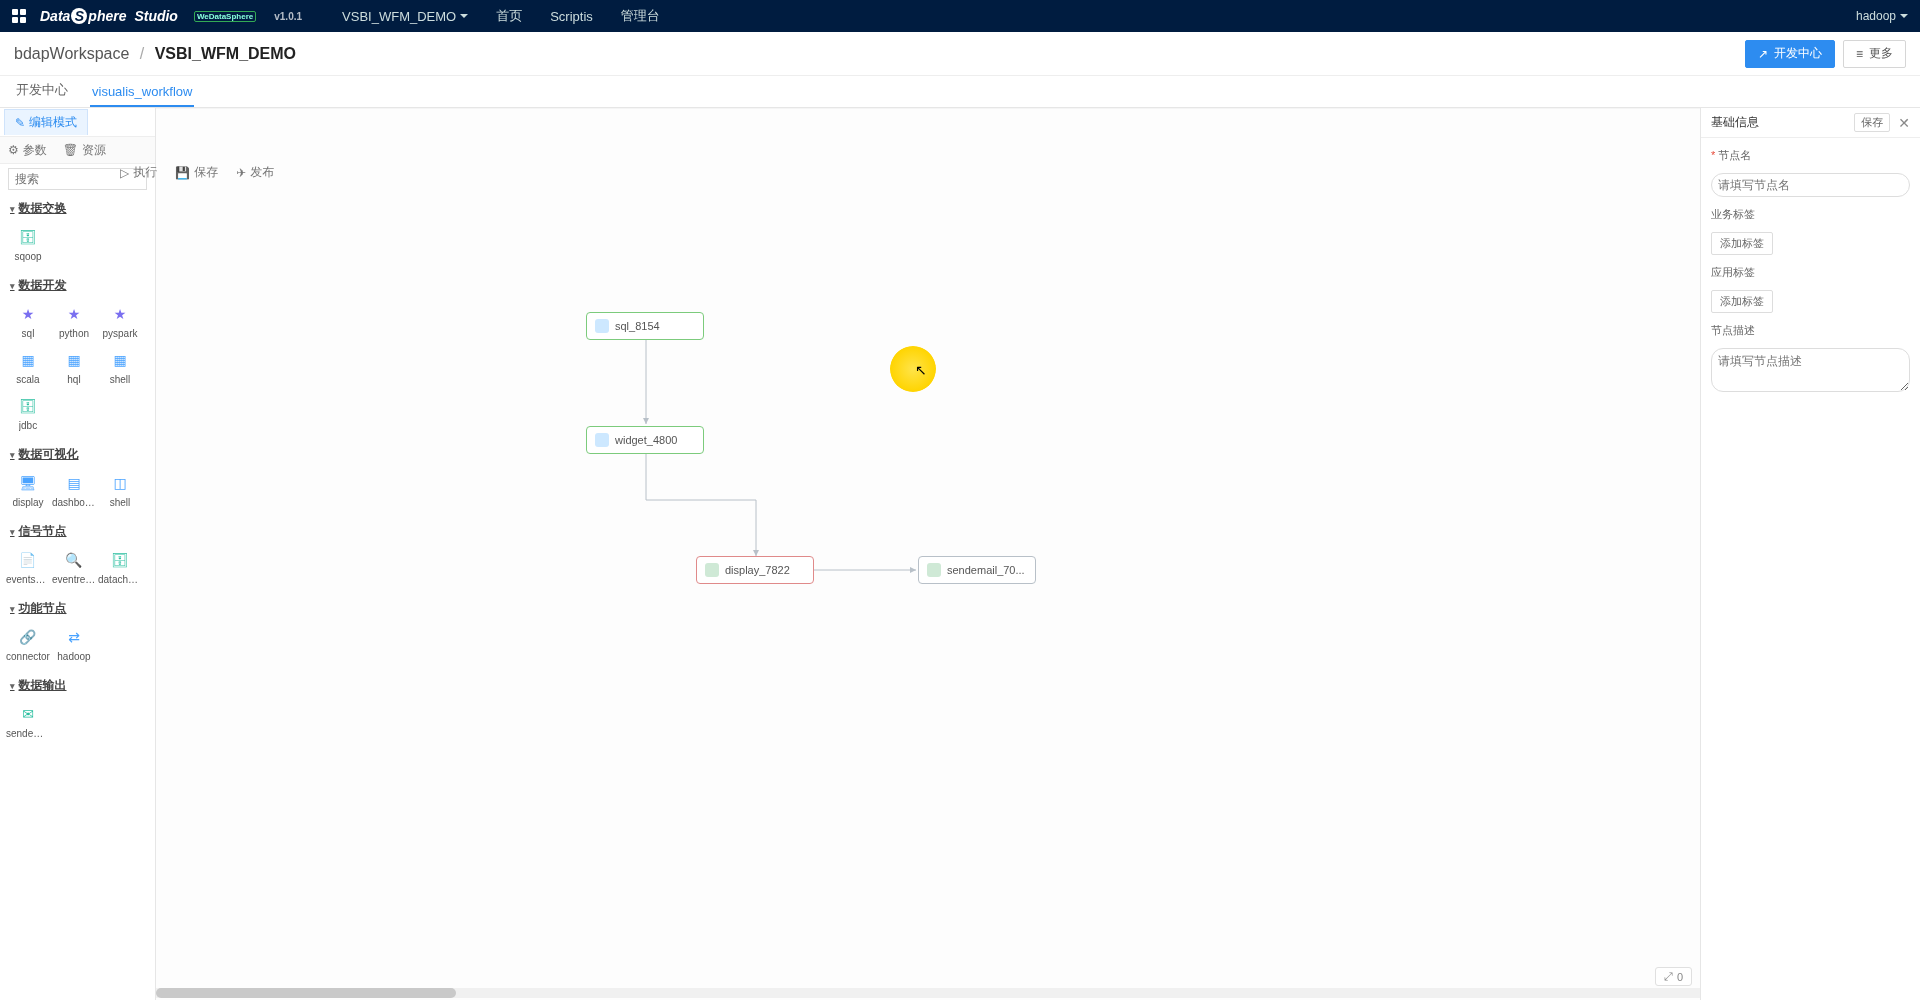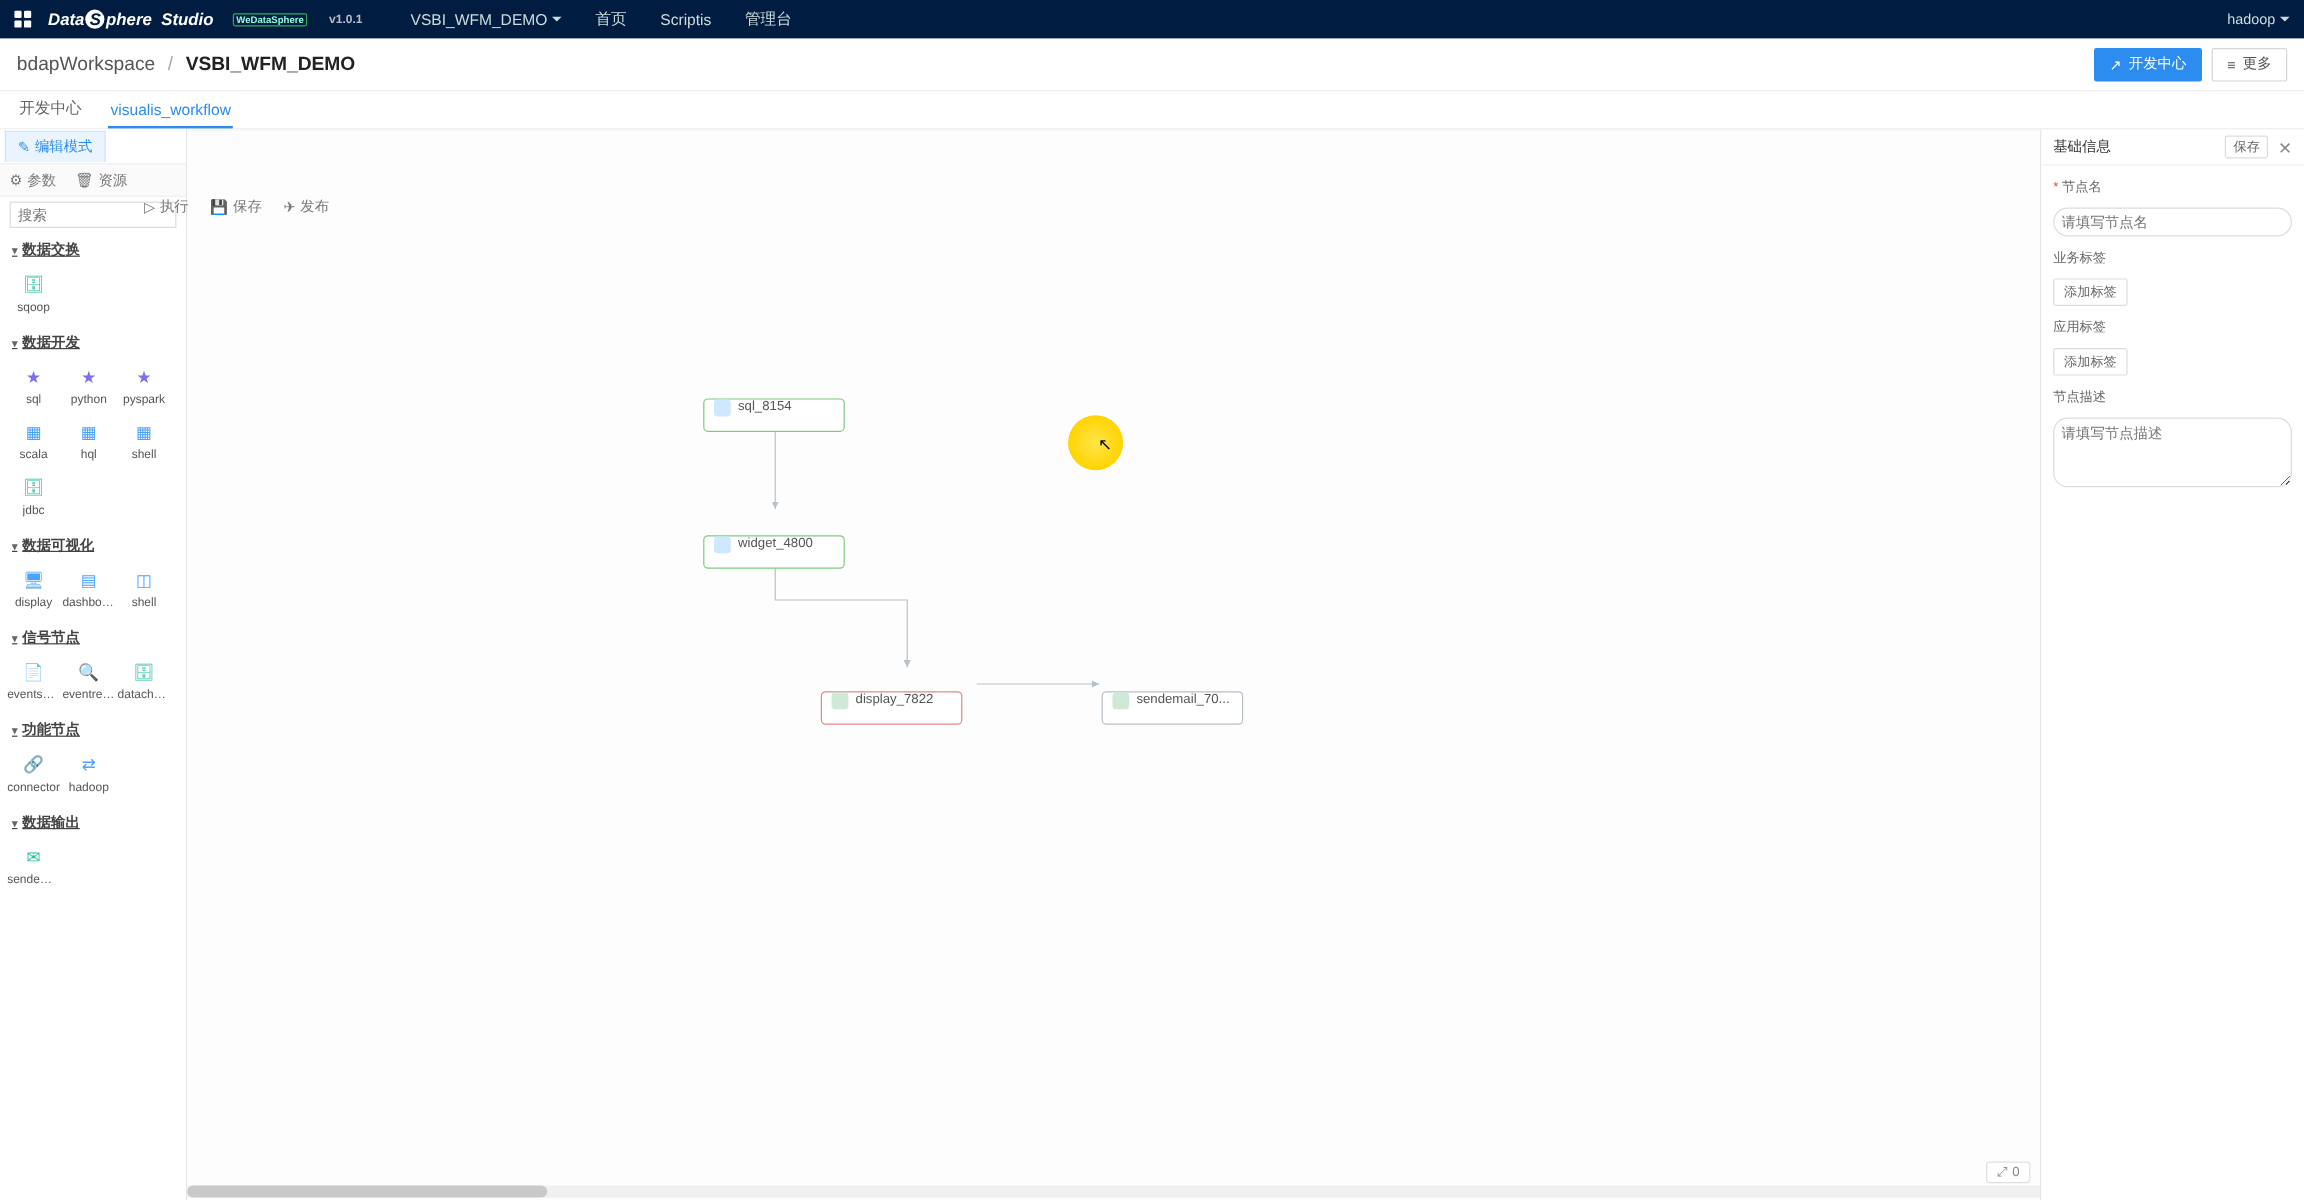--- a/index.html
+++ b/index.html
@@ -46,41 +46,41 @@
   .palette { display:flex; flex-wrap:wrap; padding:2px 4px 6px 6px; gap:2px; }
   .pitem { width:44px; height:44px; display:flex; flex-direction:column; align-items:center; justify-content:center; cursor:grab; border-radius:3px; }
   .pitem .picon { width:24px;height:24px; border-radius:4px; display:flex;align-items:center;justify-content:center; font-size:14px; }
   .pitem .plabel { font-size:10px; color:#555; margin-top:2px; white-space:nowrap; overflow:hidden; text-overflow:ellipsis; max-width:44px;}
   .ic-purple { color:#7a6ff0; }
   .ic-blue { color:#4aa3ff; }
   .ic-teal { color:#2bbfa0; }
 
   
   .canvas-wrap { flex:1; position:relative; background:#fdfdfd linear-gradient(#f5f5f5 1px, transparent 1px) 0 0/100% 9999px; } 
-  .node { position:absolute; width:118px; height:28px; border:1px solid #aaa; border-radius:4px; background:#fff; display:flex; align-items:flex-start; gap:6px; padding:0 8px; font-size:11px; color:#555; cursor:move;margin-top:20px; }
+  .node { position:absolute; width:118px; height:28px; border:1px solid #aaa; border-radius:4px; background:#fff; display:flex; align-items:center; gap:6px; padding:0 8px; font-size:11px; color:#555; cursor:move; }
   .node .nicon { width:14px;height:14px; border-radius:3px; }
   .node.green { border-color:#7ccb7c; }
   .node.red { border-color:#e08a8a; }
   .node.gray { border-color:#b8c0c8; }
   svg.edges { position:absolute; top:0; left:0; width:100%; height:100%; pointer-events:none; }
 
   .cursor-highlight { position:absolute; width:46px; height:46px; border-radius:50%; background:radial-gradient(circle,#ffe44a 0%, #ffd400 70%, rgba(255,212,0,0) 72%); }
   .cursor-arrow { position:absolute; font-size:14px; color:#000; transform:translate(4px,2px); }
 
   
   .right-panel { width:220px; border-left:1px solid #e6e6e6; background:#fff; display:flex; flex-direction:column; }
   .rp-head { height:30px; display:flex; align-items:center; padding:0 10px; border-bottom:1px solid #eee; font-weight:normal; }
   .rp-head .spacer { flex:1; }
   .rp-head .mini-btn { font-size:11px; border:1px solid #ddd; padding:1px 6px; border-radius:2px; cursor:pointer; color:#666; background:#fff; }
   .rp-head .close { margin-left:8px; cursor:pointer; color:#888; font-size:14px; }
   .rp-body { padding:10px; display:flex; flex-direction:column; gap:10px; }
   .field-label { font-size:11px; color:#666; }
   .field-label.req::before { content:"* "; color:#e74c3c; }
   .rp-body input, .rp-body textarea { width:100%; border:1px solid #ddd; border-radius:12px; padding:4px 6px; font-size:12px; font-family:inherit; }
-  .rp-body textarea { height:58px; resize:vertical; }
+  .rp-body textarea { height:44px; resize:vertical; }
   .tag-btn { display:inline-block; border:1px solid #ddd; padding:3px 8px; font-size:11px; color:#666; border-radius:2px; cursor:pointer; background:#fff; }
 
   
   .hscroll { position:absolute; left:156px; right:220px; bottom:2px; height:10px; background:#f0f0f0; }
   .hscroll .thumb { position:absolute; left:0; top:0; height:100%; width:300px; background:#c9c9c9; border-radius:5px; }
   .zoom-badge { position:absolute; right:228px; bottom:14px; border:1px solid #e0e0e0; background:#fff; font-size:11px; color:#888; padding:2px 8px; border-radius:3px; display:flex; align-items:center; gap:4px; }
   
 </style>
 </head>
 <body>
@@ -283,21 +283,21 @@
     </svg>
 
     <div class="node green" style="left:430px; top:204px;">
       <span class="nicon" style="background:#cde8ff;"></span>
       <span>sql_8154</span>
     </div>
     <div class="node green" style="left:430px; top:318px;">
       <span class="nicon" style="background:#cde8ff;"></span>
       <span>widget_4800</span>
     </div>
-    <div class="node red" style="left:528px; top:448px;">
+    <div class="node red" style="left:540px; top:448px;">
       <span class="nicon" style="background:#cfe9d6;"></span>
       <span>display_7822</span>
     </div>
     <div class="node gray" style="left:762px; top:448px;">
       <span class="nicon" style="background:#cfe9d6;"></span>
       <span>sendemail_70...</span>
     </div>
 
     <div class="cursor-highlight" style="left:734px; top:238px;">
       <span class="cursor-arrow" style="position:absolute; left:21px; top:14px;">↖</span>

